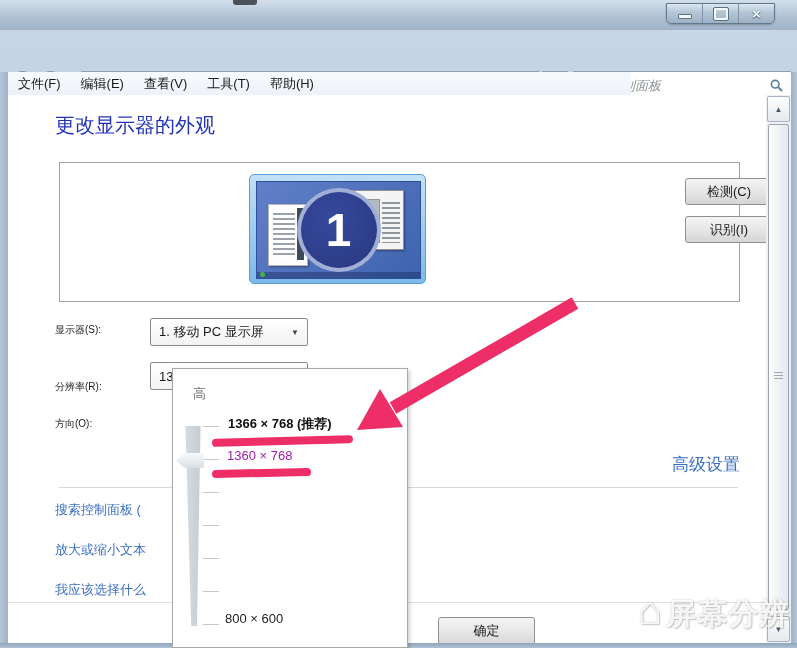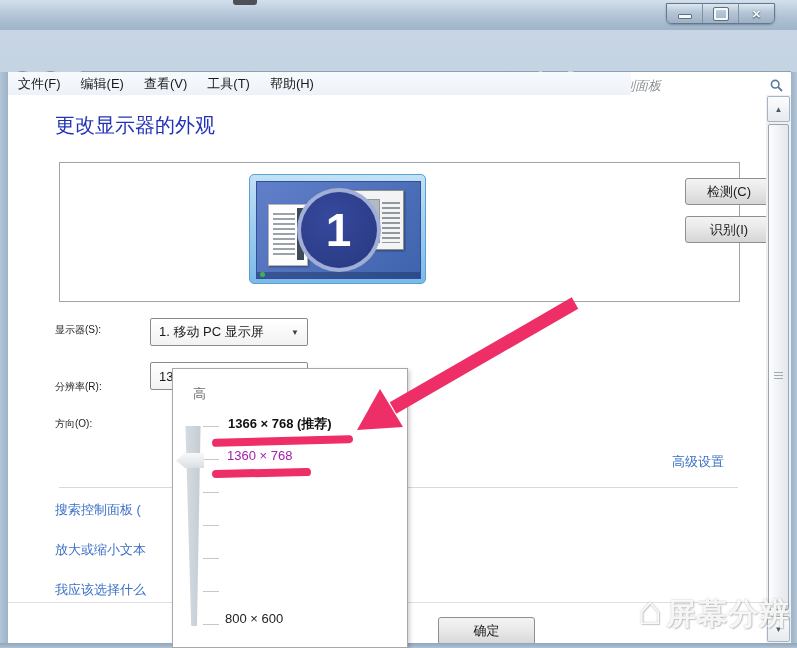--- a/index.html
+++ b/index.html
@@ -76,21 +76,21 @@
   .win-btn{position:absolute;height:25px;background:linear-gradient(#f4f4f4,#e8e8e8 45%,#d5d5d5);
     border:1px solid #8e8f8f;border-radius:3px;font-size:13px;color:#1a1a1a;
     display:flex;align-items:center;justify-content:center;}
   .btn-detect{left:625px;top:15px;width:86px;}
   .btn-identify{left:625px;top:53px;width:86px;}
   .field-label{position:absolute;left:47px;font-size:10px;color:#1a1a1a;}
   .combo{position:absolute;left:142px;width:158px;height:28px;background:linear-gradient(#fff,#f2f2f2);
     border:1px solid #8a8a8a;border-radius:2px;box-sizing:border-box;display:flex;align-items:center;
     font-size:13px;color:#1a1a1a;padding-left:8px;}
   .combo .arr{margin-left:auto;margin-right:8px;font-size:8px;color:#404040;}
-  .adv-link{position:absolute;left:664px;top:358px;font-size:13px;color:#3a6fc4;}
+  .adv-link{position:absolute;left:664px;top:358px;font-size:17px;color:#3a6fc4;}
   .divider{position:absolute;left:51px;top:392px;width:679px;height:1px;background:#d9d9d9;}
   .task-link{position:absolute;left:47px;font-size:13px;color:#3a6fc4;white-space:nowrap;}
   .bottom-divider{position:absolute;left:0;top:507px;width:758px;height:1px;background:#dfdfdf;}
   .dlg-btn{position:absolute;top:522px;height:26px;background:linear-gradient(#f4f4f4,#e9e9e9 45%,#d7d7d7);
     border:1px solid #8e8f8f;border-radius:3px;font-size:13px;color:#1a1a1a;
     display:flex;align-items:center;justify-content:center;}
   .btn-ok{left:430px;width:95px;}
   .btn-cancel{left:534px;width:91px;}
   .btn-apply{left:634px;width:93px;color:#8b8b8b;background:#f4f4f4;border-color:#b5b5b5;}
   

